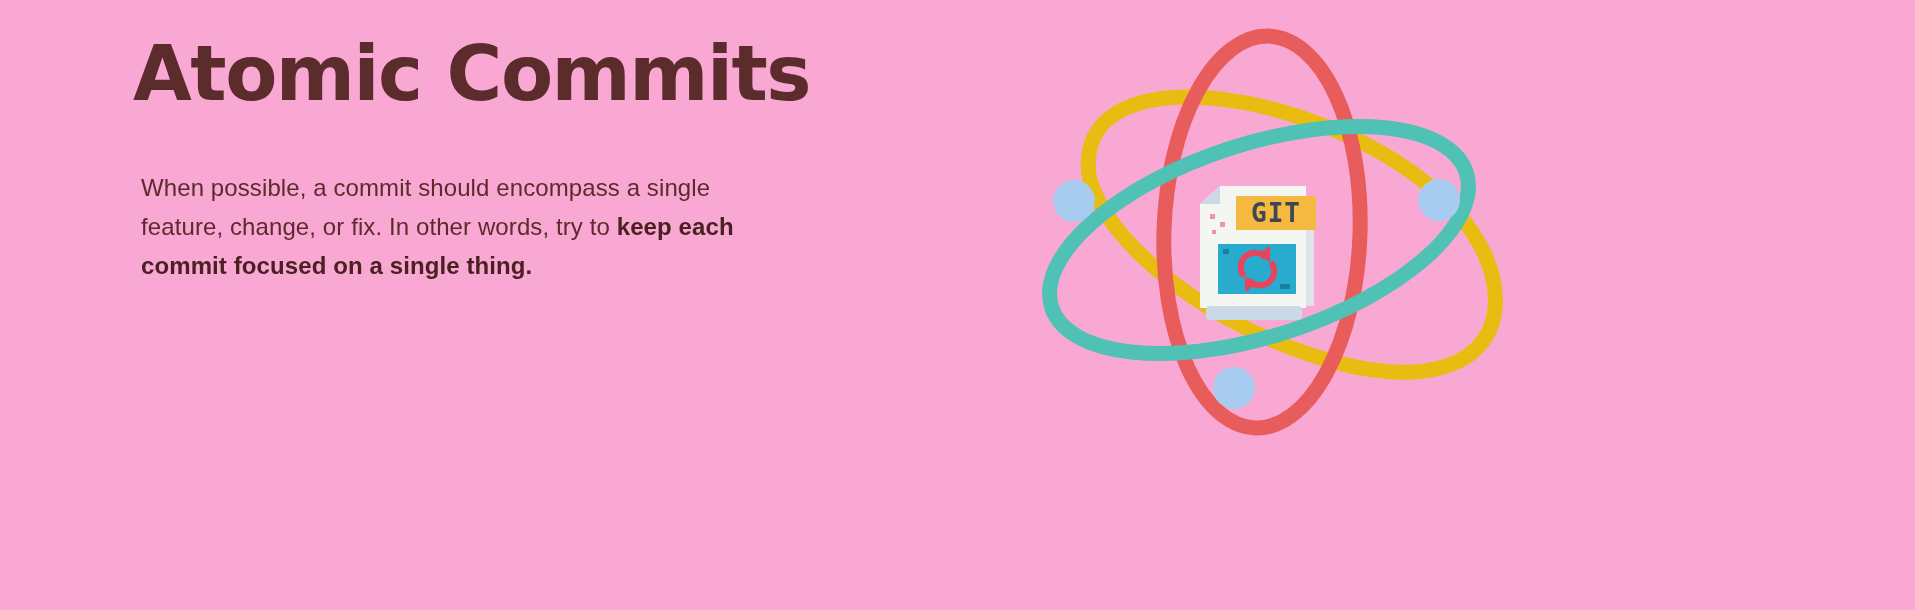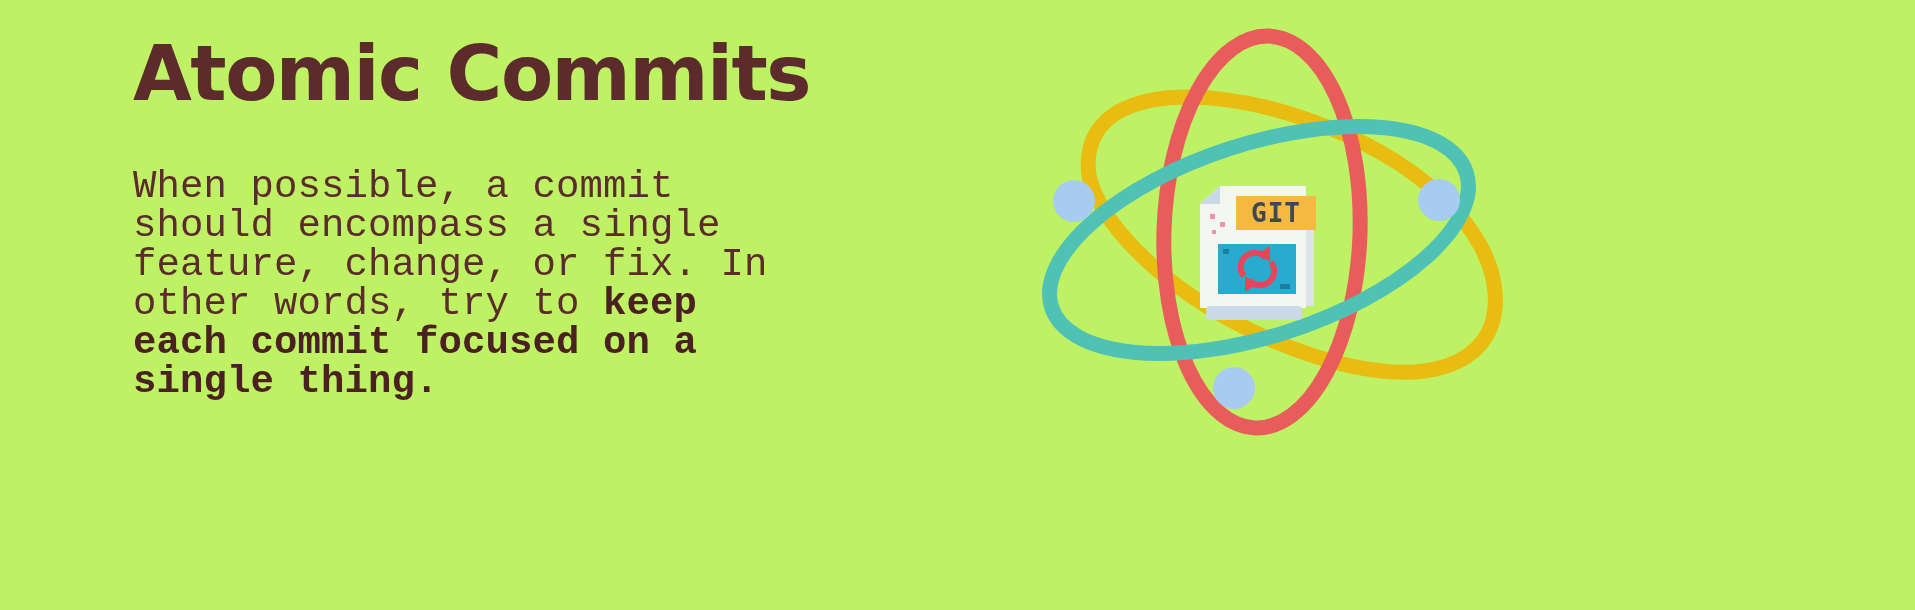--- a/index.html
+++ b/index.html
@@ -12,21 +12,21 @@
     height: 610px;
     background: #FDF3E2;
     font-family: "Liberation Sans", sans-serif;
     overflow: hidden;
   }
 
   .slide {
     position: relative;
     width: 1915px;
     height: 610px;
-    background: #bef264;
+    background: #f9a8d4;
     box-sizing: border-box;
   }
 
   
   .text-col {
     position: absolute;
     left: 133px;
     top: 34px;
     width: 700px;
   }
@@ -40,27 +40,27 @@
     line-height: 1.05;
     margin: 0 0 0 0;
     white-space: nowrap;
   }
 
   .body-block {
     margin-top: 54px;
   }
 
   .para {
-    font-family: Liberation Mono, monospace;
-    font-size: 39px;
+    font-family: Liberation Sans, sans-serif;
+    font-size: 24px;
     font-weight: 300;
     color: #5C2B2B;
     line-height: 39px;
     letter-spacing: 0.1px;
-    margin: 0;
+    margin: 8px;
     max-width: 640px;
   }
 
   .para + .para {
     margin-top: 42px;
   }
 
   .para b,
   .para .strong {
     font-weight: bold;

